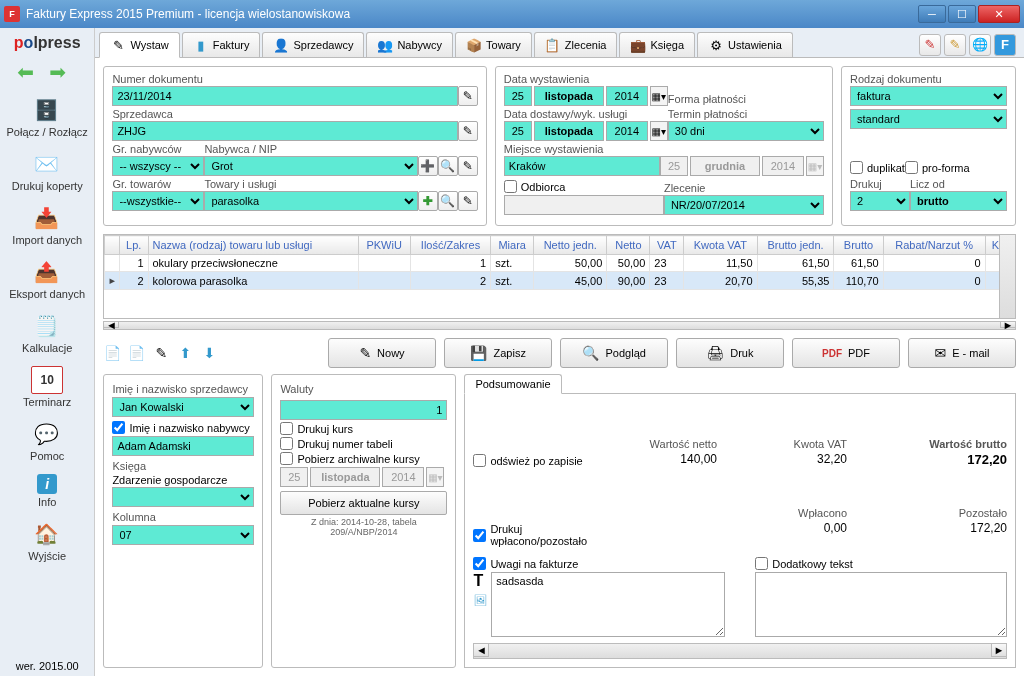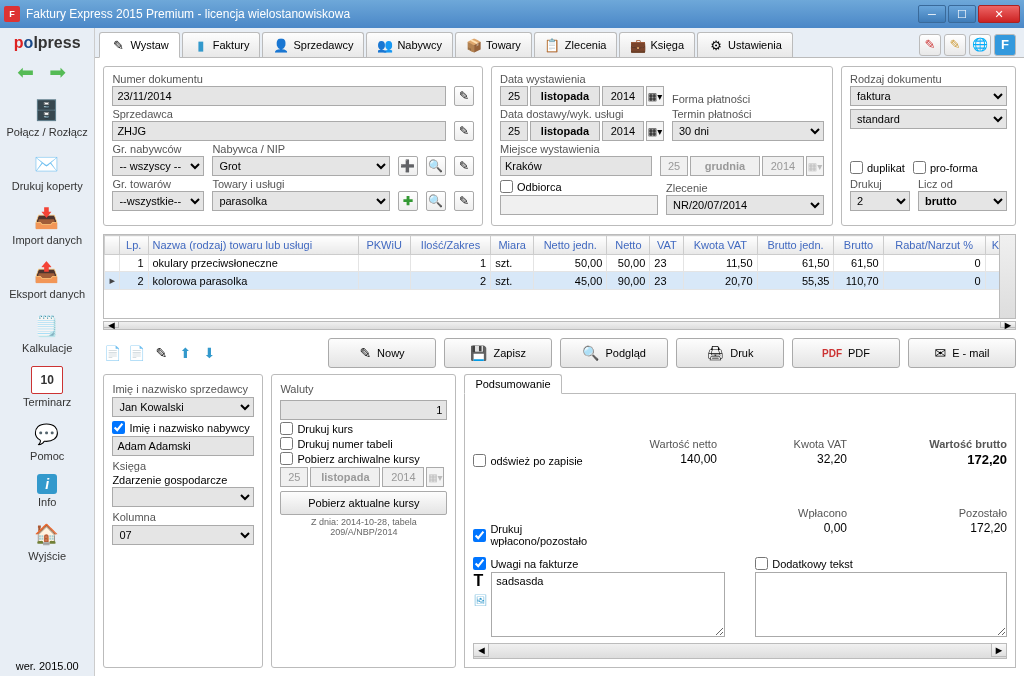--- a/index.html
+++ b/index.html
@@ -25,24 +25,24 @@
 .tab { display: flex; align-items: center; gap: 4px; padding: 4px 10px; background: linear-gradient(#fdfdfd,#e8e8e8); border: 1px solid #bbb; border-bottom: none; border-radius: 3px 3px 0 0; margin-right: 2px; cursor: pointer; font-size: 11px; }
 .tab.active { background: #fff; border-bottom: 1px solid #fff; margin-bottom: -1px; }
 .tab-icon { width: 16px; height: 16px; display: inline-flex; align-items: center; justify-content: center; font-size: 13px; }
 .tbicons { margin-left: auto; display: flex; gap: 3px; padding-right: 4px; }
 .tbicon { width: 22px; height: 22px; border: 1px solid #bbb; background: linear-gradient(#fff,#e8e8e8); border-radius: 3px; display: flex; align-items: center; justify-content: center; cursor: pointer; font-size: 13px; }
 .form-area { padding: 8px; display: flex; gap: 8px; }
 .panel { border: 1px solid #bbb; border-radius: 3px; padding: 6px 8px 8px; background: #fff; }
 .panel.left { flex: 1.05; }
 .panel.mid { flex: 0.92; }
 .panel.right { width: 175px; }
-.fld-row { display: flex; gap: 8px; margin-bottom: 2px; align-items: flex-end; }
+.fld-row { display: flex; gap: 0; margin-bottom: 2px; align-items: flex-end; }
 .fld { display: flex; flex-direction: column; }
 .fld label { color: #555; font-size: 11px; margin-bottom: 1px; }
-.input { border: 1px solid #aaa; background: #e5e5e5; height: 20px; padding: 1px 4px; font-size: 11px; }
+.input { border: 1px solid #aaa; background: #5eead4; height: 20px; padding: 1px 4px; font-size: 11px; }
 .input.ro { background: #f0f0f0; color: #999; }
 select.input { padding: 0 2px; }
 .dateinput { display: flex; gap: 2px; align-items: center; }
 .dateinput .input { width: 28px; text-align: center; }
 .dateinput .input.mn { width: 70px; font-weight: bold; }
 .dateinput .input.yr { width: 42px; }
 .dateinput .cal { width: 18px; height: 20px; border: 1px solid #aaa; background: #f4f4f4; display: flex; align-items: center; justify-content: center; cursor: pointer; font-size: 10px; }
 .iconbtn { width: 20px; height: 20px; border: 1px solid #aaa; background: linear-gradient(#fff,#eee); border-radius: 2px; display: flex; align-items: center; justify-content: center; cursor: pointer; font-size: 12px; }
 .grid-wrap { margin: 0 8px; border: 1px solid #bbb; height: 175px; overflow: auto; position: relative; }
 .grid { width: 100%; border-collapse: collapse; font-size: 11px; }

